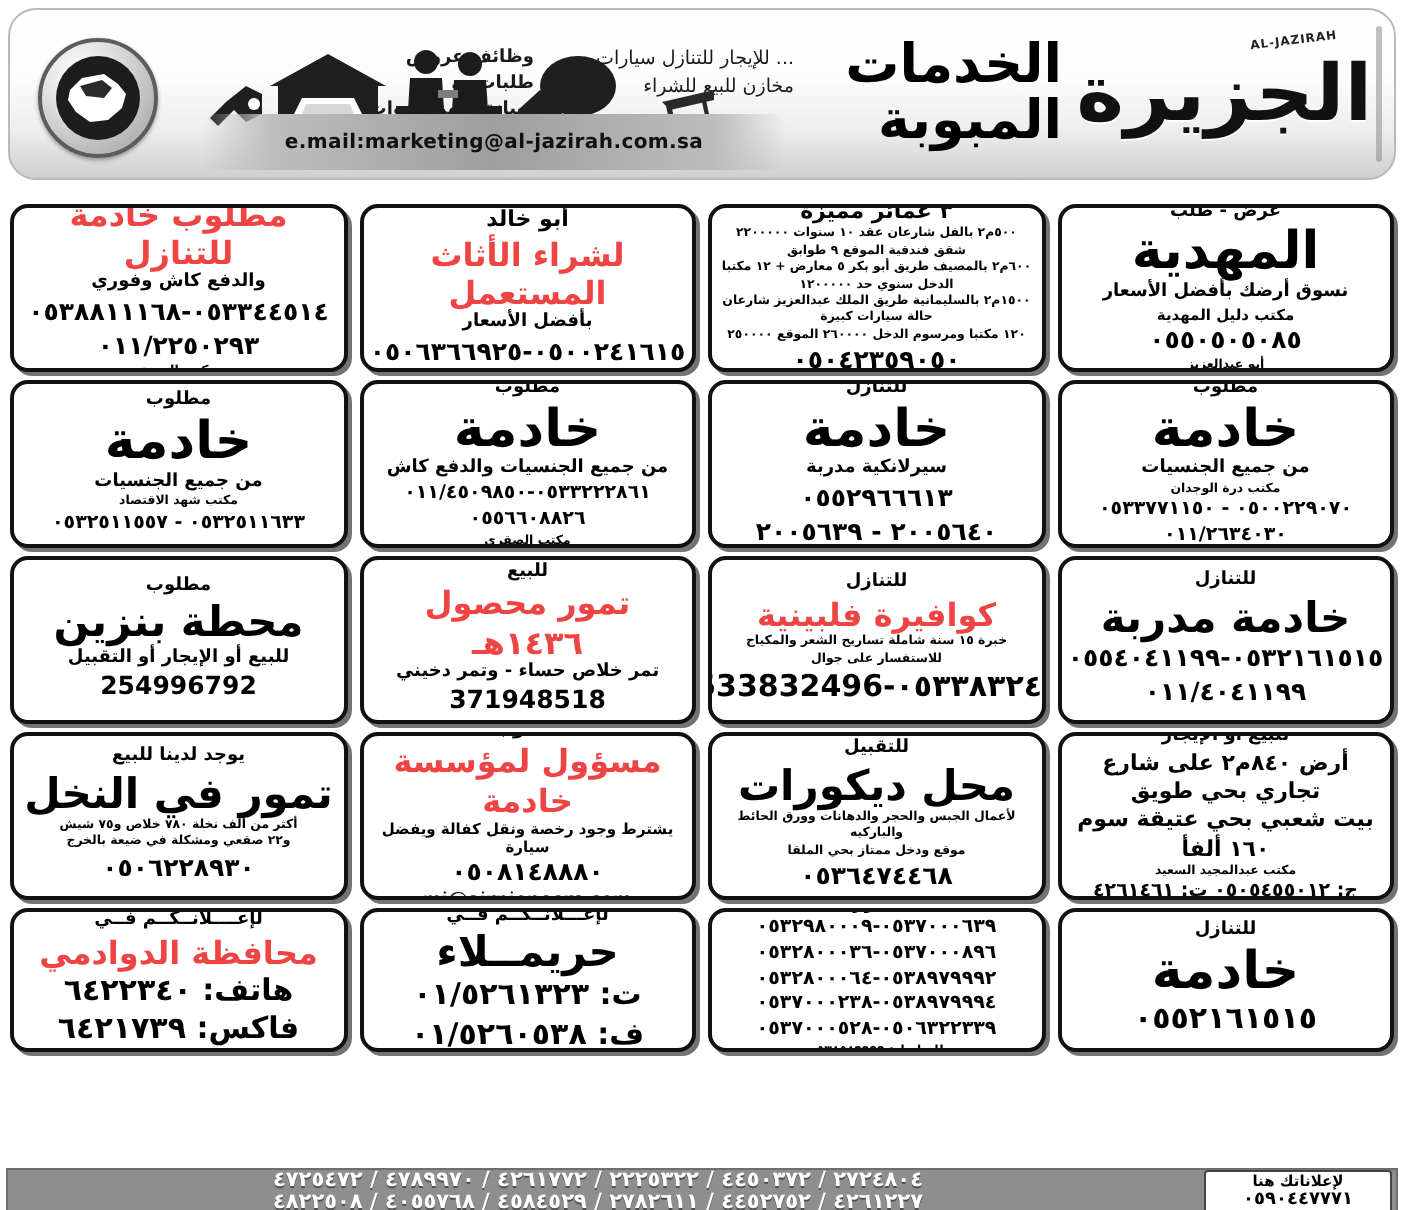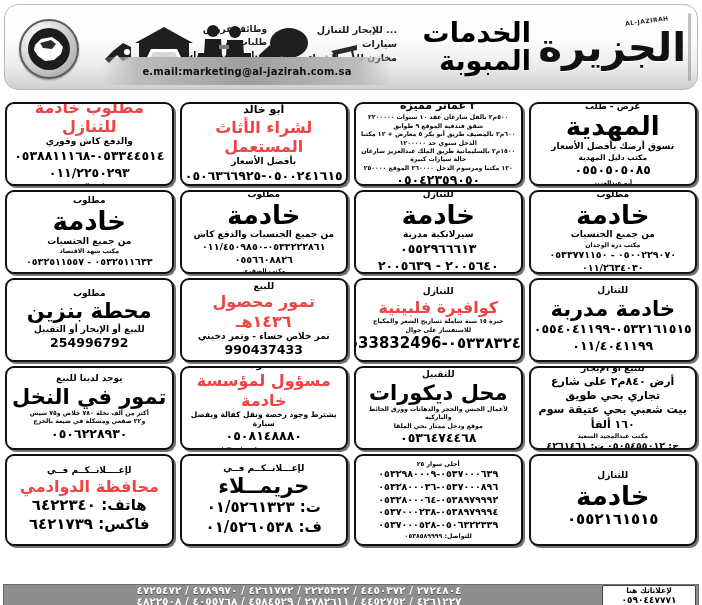--- a/index.html
+++ b/index.html
@@ -49,21 +49,21 @@
     gap:0;
   }
   .mast-title span{
     font-size:27px;font-weight:bold;color:#000;line-height:1.04;
     white-space:nowrap;letter-spacing:-.5px;
   }
   .mast-tag{
     position:absolute;right:300px;top:18px;width:110px;
     text-align:right;line-height:1.45;
   }
-  .mast-tag span{display:block;font-size:9.5px;font-weight:bold;color:#1a1a1a;}
+  .mast-tag span{display:block;font-size:9.5px;font-weight:normal;color:#1a1a1a;}
   .mast-tag2{
     position:absolute;right:430px;top:18px;width:92px;
     text-align:right;line-height:1.45;
   }
   .mast-tag2 span{display:block;font-size:9px;font-weight:bold;color:#1a1a1a;}
   .icon-strip{
     position:absolute;left:0;right:0;top:14px;height:56px;
     pointer-events:none;
   }
   .ic{position:absolute;bottom:0;}
@@ -104,21 +104,21 @@
     border-radius:9px;
     background:#fff;
     height:84px;
     box-sizing:border-box;
     padding:2px 4px;
     display:flex;flex-direction:column;align-items:center;justify-content:center;
     text-align:center;
     overflow:hidden;
     box-shadow:2px 2px 0 rgba(0,0,0,.55);
   }
-  .row:last-child .ad{height:92px;}
+  .row:last-child .ad{height:72px;}
 
   .l-xs{font-size:7.5px;font-weight:bold;color:#000;line-height:1.25;}
   .l-sm{font-size:9px;font-weight:bold;color:#000;line-height:1.3;}
   .l-md{font-size:11px;font-weight:bold;color:#000;line-height:1.3;}
   .l-lg{font-size:16px;font-weight:bold;color:#ef4444;line-height:1.2;letter-spacing:-.3px;}
   .l-xl{font-size:21px;font-weight:bold;color:#000;line-height:1.15;letter-spacing:-.5px;}
   .l-huge{font-size:26px;font-weight:bold;color:#000;line-height:1.1;letter-spacing:2px;}
   .num{font-size:12.5px;font-weight:bold;color:#000;line-height:1.35;direction:ltr;unicode-bidi:embed;}
   .num-sm{font-size:9.5px;font-weight:bold;color:#000;line-height:1.35;direction:ltr;unicode-bidi:embed;}
   .num-lg{font-size:15px;font-weight:bold;color:#000;line-height:1.3;direction:ltr;unicode-bidi:embed;}
@@ -352,21 +352,21 @@
           <div class="tiny">خبرة ١٥ سنة شاملة تساريح الشعر والمكياج</div>
           <div class="tiny">للاستفسار على جوال</div>
           <div class="num-lg">0533832496-٠٥٣٣٨٣٢٤٩٦</div>
         </div>
       </div>
       <div class="cell">
         <div class="ad">
           <div class="l-sm">للبيع</div>
           <div class="l-lg">تمور محصول ١٤٣٦هـ</div>
           <div class="l-sm">تمر خلاص حساء - وتمر دخيني</div>
-          <div class="num">990437433</div>
+          <div class="num">371948518</div>
         </div>
       </div>
       <div class="cell">
         <div class="ad">
           <div class="l-sm">مطلوب</div>
           <div class="l-xl">محطة بنزين</div>
           <div class="l-sm">للبيع أو الإيجار أو التقبيل</div>
           <div class="num">254996792</div>
         </div>
       </div>

